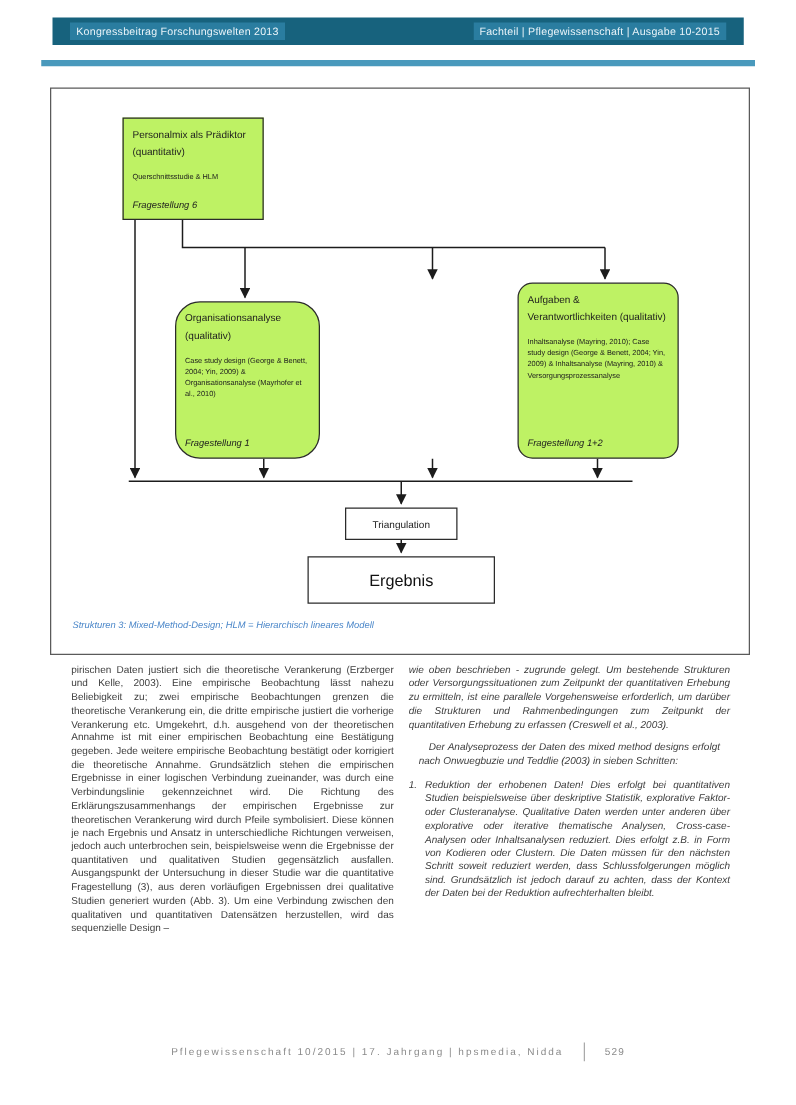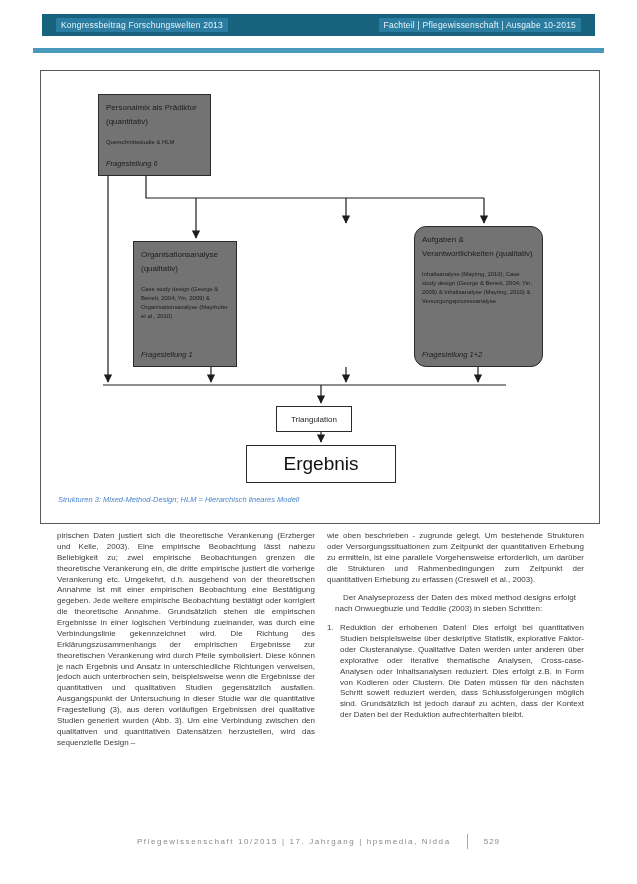--- a/index.html
+++ b/index.html
@@ -18,46 +18,46 @@
     padding:2px 5px;white-space:nowrap;
   }
   .header-strip{position:absolute;left:33px;top:48px;width:571px;height:5px;background:#4999bc;}
   
   .figure-frame{
     position:absolute;left:40px;top:70px;width:560px;height:454px;
     border:1px solid #5a5a5a;background:#ffffff;box-sizing:border-box;
   }
   .fig-svg{position:absolute;left:0;top:0;width:100%;height:100%;}
   .fig-box{
-    position:absolute;border:1px solid #2b2b2b;background:#737373;box-sizing:border-box;
+    position:absolute;border:1px solid #2b2b2b;background:#bef264;box-sizing:border-box;
     padding:6px 7px 7px 7px;display:flex;flex-direction:column;
   }
   .fig-box .bx-title{font-size:8px;line-height:1.75;color:#1c1c1c;}
   .fig-box .bx-methods{font-size:5.9px;line-height:1.55;color:#1c1c1c;margin-top:9px;}
   .fig-box .bx-question{font-size:7.5px;font-style:italic;color:#1c1c1c;margin-top:auto;}
   .box-personalmix{left:57px;top:23px;width:113px;height:82px;}
-  .box-organisation{left:92px;top:170px;width:104px;height:126px;}
+  .box-organisation{left:99px;top:170px;width:116px;height:126px;border-radius:20px;}
   .box-versorgung{left:245px;top:155px;width:120px;height:141px;}
   .box-aufgaben{left:373px;top:155px;width:129px;height:141px;border-radius:12px;}
   .box-triangulation{
-    position:absolute;left:235px;top:335px;width:76px;height:26px;border:1px solid #2b2b2b;
+    position:absolute;left:235px;top:335px;width:90px;height:26px;border:1px solid #2b2b2b;
     display:flex;align-items:center;justify-content:center;font-size:8px;color:#1c1c1c;box-sizing:border-box;
   }
   .box-ergebnis{
     position:absolute;left:205px;top:374px;width:150px;height:38px;border:1px solid #2b2b2b;
-    display:flex;align-items:center;justify-content:center;font-size:19px;color:#111;box-sizing:border-box;
+    display:flex;align-items:center;justify-content:center;font-size:13px;color:#111;box-sizing:border-box;
   }
   .fig-caption{
     position:absolute;left:17px;top:424px;width:520px;
     font-size:7.5px;font-style:italic;color:#4b87c9;
   }
   
   .column{position:absolute;top:531px;font-size:8px;line-height:1.36;text-align:justify;color:#3d3d3d;}
   .col-left{left:57px;width:258px;}
-  .col-right{left:327px;width:257px;}
+  .col-right{left:327px;width:257px;font-style:italic;}
   .col-right .para1{margin:0;}
   .section-heading{
     margin:9px 0 4px 0;color:#2e7cb3;font-variant:small-caps;
     font-size:11.5px;letter-spacing:.4px;font-weight:normal;line-height:1.1;
   }
   .para2{margin:8px;text-indent:8px;}
   .num-item{display:flex;margin-top:1px;}
   .num-item .num{width:13px;flex:0 0 13px;}
   .num-item .itxt{flex:1;text-align:justify;}
   

